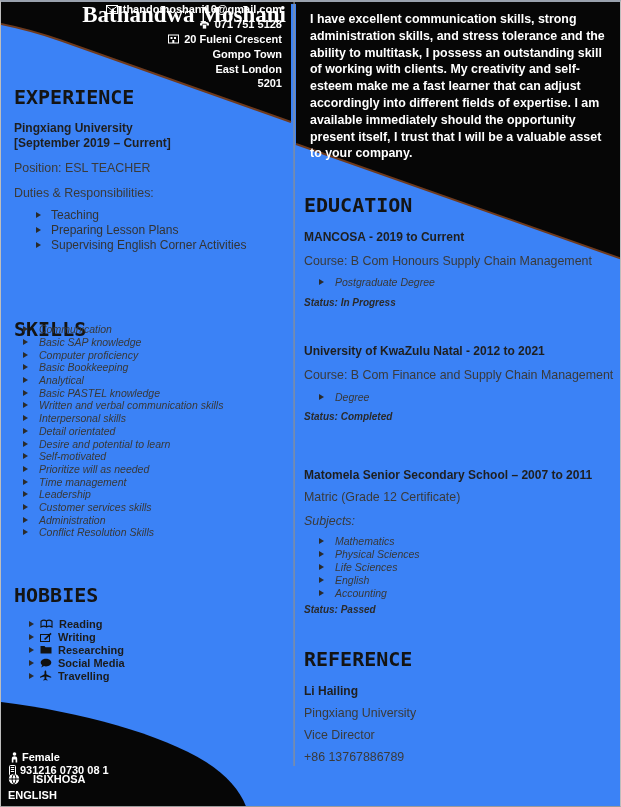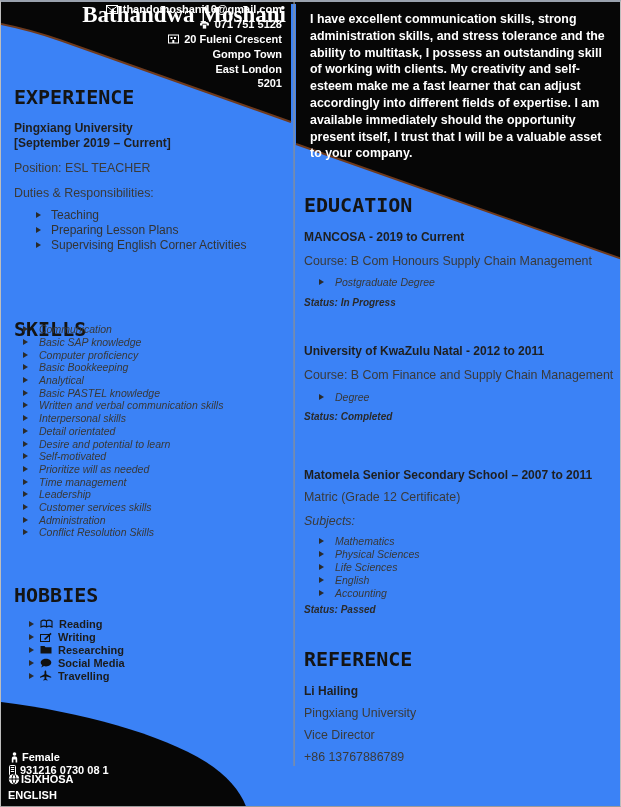--- a/index.html
+++ b/index.html
@@ -250,21 +250,21 @@
   </div>
   <div class="abs white-row" style="left:10px;top:749px;">
     <span class="icon">
       <svg width="7" height="11">
           <circle cx="3.5" cy="2" r="1.8" fill="#fff"></circle>
           <path d="M0.8,10.5 L0.8,6.5 C0.8,5 2,4.3 3.5,4.3 C5,4.3 6.2,5 6.2,6.5 L6.2,10.5 L4.6,10.5 L4.6,7.5 L2.4,7.5 L2.4,10.5 Z" fill="#fff"></path>
         </svg>
     </span>
     <span>Female</span>
   </div>
-  <div class="abs white-row" style="left:7px;top:771px;gap:1px;">
+  <div class="abs white-row" style="left:7px;top:771px;gap:13px;">
     <span class="icon">
       <svg width="12" height="12">
           <circle cx="6" cy="6" r="5.2" fill="#fff"></circle>
           <path d="M6,0.8 C3.5,3 3.5,9 6,11.2 M6,0.8 C8.5,3 8.5,9 6,11.2 M0.8,6 L11.2,6" stroke="#060606" fill="none"></path>
         </svg>
     </span>
     <span>ISIXHOSA</span>
   </div>
   <div class="abs white-row" style="left:7px;top:787px;">
     <span>ENGLISH</span>
@@ -273,21 +273,21 @@
   <div class="abs mono-title" style="left:303px;top:191px;">EDUCATION</div>
 
   <div class="abs b12" style="left:303px;top:228px;">MANCOSA - 2019 to Current</div>
   <div class="abs r12" style="left:303px;top:252px;">Course: B Com Honours Supply Chain Management</div>
   <div class="abs row edu-bullet" style="left:318px;top:273px;">
     <span class="tri"></span>
     <span>Postgraduate Degree</span>
   </div>
   <div class="abs status" style="left:303px;top:295px;">Status: In Progress</div>
 
-  <div class="abs b12" style="left:303px;top:342px;">University of KwaZulu Natal  - 2012 to 2011</div>
+  <div class="abs b12" style="left:303px;top:342px;">University of KwaZulu Natal  - 2012 to 2021</div>
   <div class="abs r12" style="left:303px;top:366px;">Course: B Com Finance and Supply Chain Management</div>
   <div class="abs row edu-bullet" style="left:318px;top:388px;">
     <span class="tri"></span>
     <span>Degree</span>
   </div>
   <div class="abs status" style="left:303px;top:409px;">Status: Completed</div>
 
   <div class="abs b12" style="left:303px;top:466px;">Matomela Senior Secondary School – 2007 to 2011</div>
   <div class="abs r12" style="left:303px;top:488px;">Matric (Grade 12 Certificate)</div>
   <div class="abs r12" style="left:303px;top:512px;font-style:italic;">Subjects:</div>

